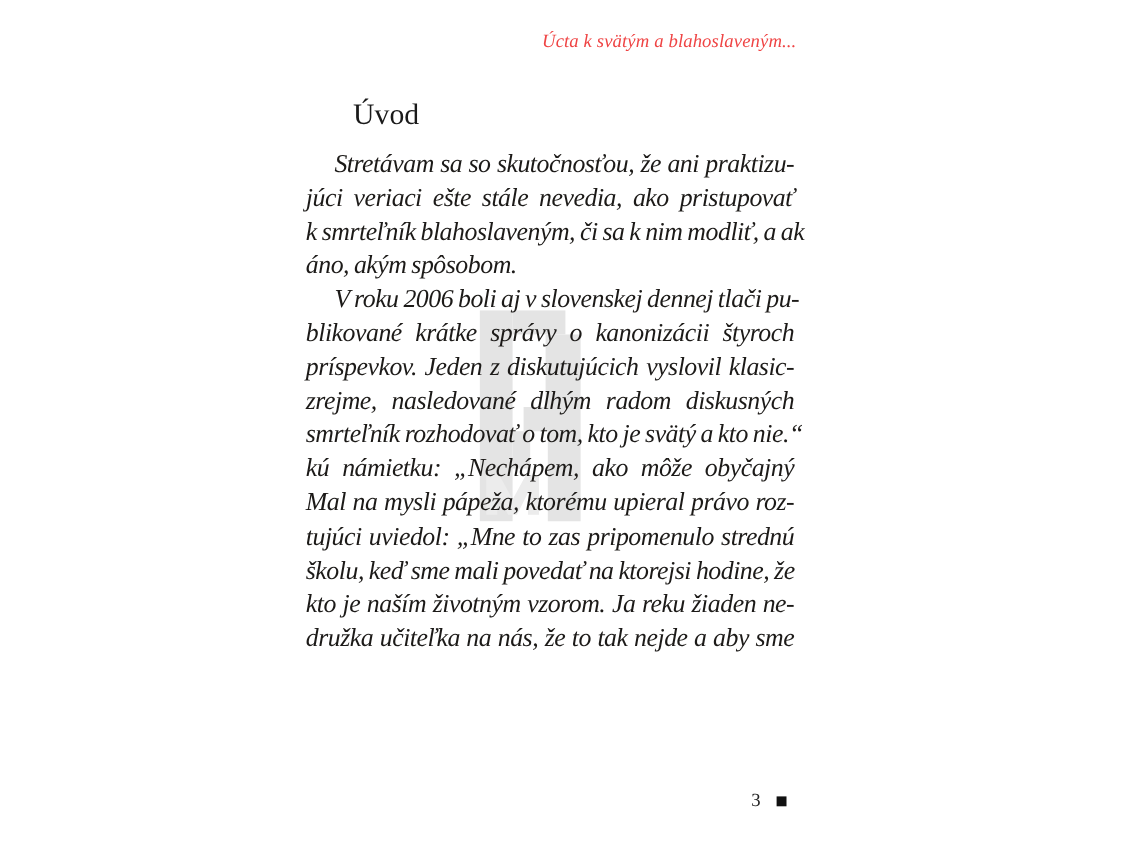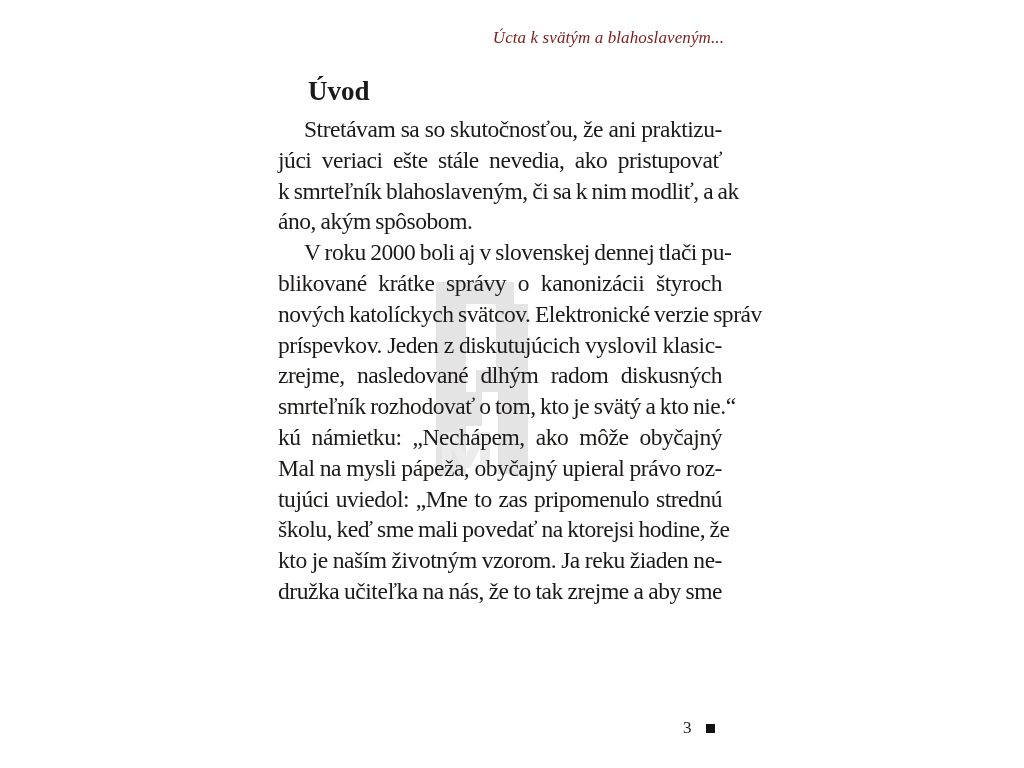--- a/index.html
+++ b/index.html
@@ -14,48 +14,49 @@
       position: relative;
       font-family: "Liberation Serif", "DejaVu Serif", serif;
       color: #1c1a18;
     }
     .running-header {
       position: absolute;
       top: 28px;
       right: 300px;
       font-style: italic;
       font-size: 17px;
-      color: #7f1d1d;
+      color: #ef4444;
       letter-spacing: 0.1px;
       text-align: right;
     }
     .chapter-title {
       position: absolute;
       top: 72px;
       left: 304px;
-      font-weight: bold;
+      font-weight: normal;
       font-size: 27px;
-      margin: 4px;
+      margin: 17px;
       color: #1a1a1a;
     }
     .watermark {
       position: absolute;
       left: 436px;
       top: 282px;
       width: 92px;
       height: 192px;
       pointer-events: none;
       z-index: 0;
     }
     .text-column {
       position: absolute;
-      top: 114px;
+      top: 134px;
       left: 278px;
       width: 444px;
       z-index: 1;
+      font-style: italic;
     }
     .line {
       display: block;
       height: 30.8px;
       line-height: 30.8px;
       font-size: 23.5px;
       white-space: nowrap;
       text-align: justify;
       text-align-last: justify;
       letter-spacing: -0.45px;
@@ -98,30 +99,29 @@
   <g fill="#ececec">
     <path d="M6 150 L18 150 L30 172 L42 150 L54 150 L54 186 L44 186 L44 166 L34 186 L26 186 L16 166 L16 186 L6 186 Z"></path>
   </g>
 </svg>
 
 <div class="text-column">
   <span class="line indent">Stretávam sa so skutočnosťou, že ani praktizu-</span>
   <span class="line">júci veriaci ešte stále nevedia, ako pristupovať</span>
   <span class="line">k smrteľník blahoslaveným, či sa k nim modliť, a ak</span>
   <span class="line last">áno, akým spôsobom.</span>
-  <span class="line indent">V roku 2000 boli aj v slovenskej dennej tlači pu-</span>
+  <span class="line indent">V roku 2006 boli aj v slovenskej dennej tlači pu-</span>
   <span class="line">blikované krátke správy o kanonizácii štyroch</span>
-  <span class="line">nových katolíckych svätcov. Elektronické verzie správ</span>
   <span class="line">príspevkov. Jeden z diskutujúcich vyslovil klasic-</span>
   <span class="line">zrejme, nasledované dlhým radom diskusných</span>
   <span class="line">smrteľník rozhodovať o tom, kto je svätý a kto nie.“</span>
   <span class="line">kú námietku: „Nechápem, ako môže obyčajný</span>
-  <span class="line">Mal na mysli pápeža, obyčajný upieral právo roz-</span>
+  <span class="line">Mal na mysli pápeža, ktorému upieral právo roz-</span>
   <span class="line">tujúci uviedol: „Mne to zas pripomenulo strednú</span>
   <span class="line">školu, keď sme mali povedať na ktorejsi hodine, že</span>
   <span class="line">kto je naším životným vzorom. Ja reku žiaden ne-</span>
-  <span class="line">družka učiteľka na nás, že to tak zrejme a aby sme</span>
+  <span class="line">družka učiteľka na nás, že to tak nejde a aby sme</span>
 </div>
 
 <div class="page-footer">
   <span class="page-number">3</span>
   <span class="page-marker"></span>
 </div>
 
 </body></html>

